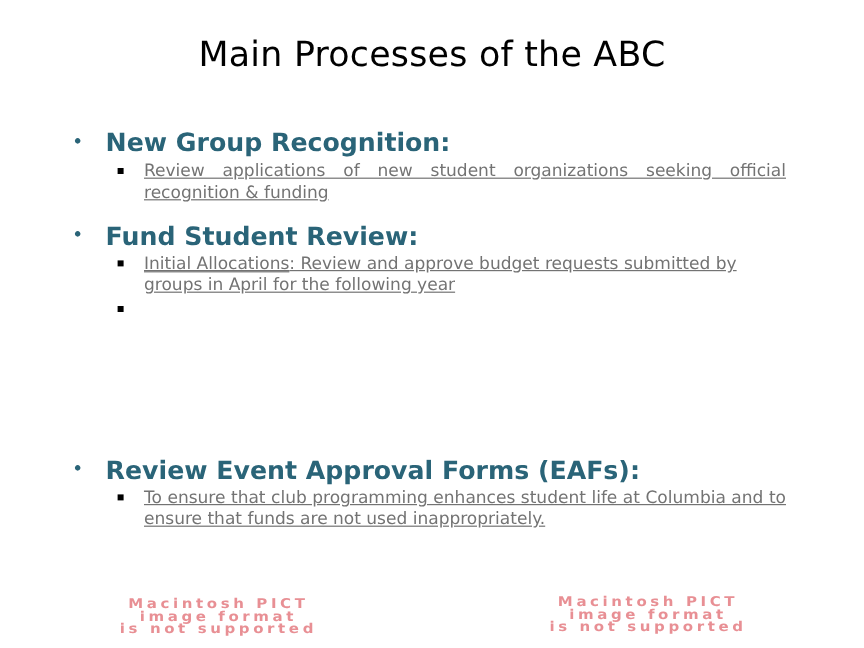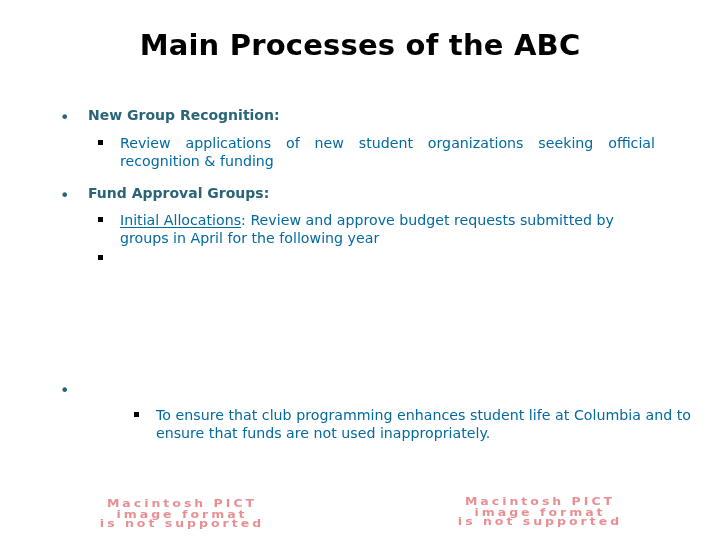--- a/index.html
+++ b/index.html
@@ -4,42 +4,42 @@
   <style>
     * { margin: 0; padding: 0; box-sizing: border-box; }
     html, body {
       width: 720px; height: 540px; background: #ffffff; overflow: hidden;
     }
     body { position: relative; font-family: "DejaVu Sans", sans-serif; color: #000; }
 
     .slide-title {
       position: absolute; left: 0; top: 28px; width: 720px;
       text-align: center; font-family: "DejaVu Sans", sans-serif;
-      font-weight: bold; font-size: 29px; letter-spacing: 0.2px; color: #000;
+      font-weight: normal; font-size: 29px; letter-spacing: 0.2px; color: #000;
     }
 
     .section { position: absolute; left: 0; width: 720px; }
     .section-head {
       position: relative; height: 24px;
     }
     .section-bullet {
       position: absolute; left: 60px; top: 1px; font-size: 16px; color: #2a6478;
     }
     .section-title {
-      position: absolute; left: 88px; top: 0; font-weight: bold; font-size: 14px;
+      position: absolute; left: 88px; top: 0; font-weight: bold; font-size: 21px;
       color: #2a6478; white-space: nowrap;
     }
 
     .sub-item { position: relative; }
     .sub-bullet {
       position: absolute; left: 98px; top: 6px; width: 5px; height: 5px; background: #000;
     }
     .sub-text {
       margin-left: 120px; width: 536px; font-size: 14.2px; line-height: 18.3px;
-      color: #0369a1; font-family: "DejaVu Sans", sans-serif;
+      color: #737373; font-family: "DejaVu Sans", sans-serif; text-decoration: underline;
     }
     .sub-text.justify { text-align: justify; text-align-last: left; width: 535px; }
     .term { text-decoration: underline; text-underline-offset: 2px; }
 
     .pict {
       position: absolute; top: 496px; height: 36px; text-align: center;
       font-family: "DejaVu Sans", sans-serif; font-weight: bold; color: #e78a8f;
       font-size: 12.5px; line-height: 11.5px; letter-spacing: 3px;
       transform: scaleY(0.9); opacity: 0.95;
     }
@@ -57,36 +57,37 @@
     </div>
     <div class="sub-item" style="margin-top:3px;">
       <span class="sub-bullet"></span>
       <div class="sub-text justify">Review applications of new student organizations seeking official recognition &amp; funding</div>
     </div>
   </div>
 
   <div class="section" style="top:185px;">
     <div class="section-head">
       <span class="section-bullet">•</span>
-      <span class="section-title">Fund Approval Groups:</span>
+      <span class="section-title">Fund Student Review:</span>
     </div>
     <div class="sub-item" style="margin-top:2px;">
       <span class="sub-bullet"></span>
       <div class="sub-text"><span class="term">Initial Allocations</span><span>: Review and approve budget requests submitted by groups in April for the following year</span></div>
     </div>
     <div class="sub-item" style="margin-top:1px;">
       <span class="sub-bullet"></span>
     </div>
   </div>
 
   <div class="section" style="top:380px;">
     <div class="section-head">
       <span class="section-bullet">•</span>
+      <span class="section-title">Review Event Approval Forms (EAFs):</span>
     </div>
-    <div class="sub-item" style="margin-top:2px;margin-left:36px;">
+    <div class="sub-item" style="margin-top:2px;">
       <span class="sub-bullet"></span>
       <div class="sub-text justify">To ensure that club programming enhances student life at Columbia and to ensure that funds are not used inappropriately.</div>
     </div>
   </div>
 
   <div class="pict" style="left:4px; width:356px;">
     <div>Macintosh PICT</div>
     <div>image format</div>
     <div>is not supported</div>
   </div>

